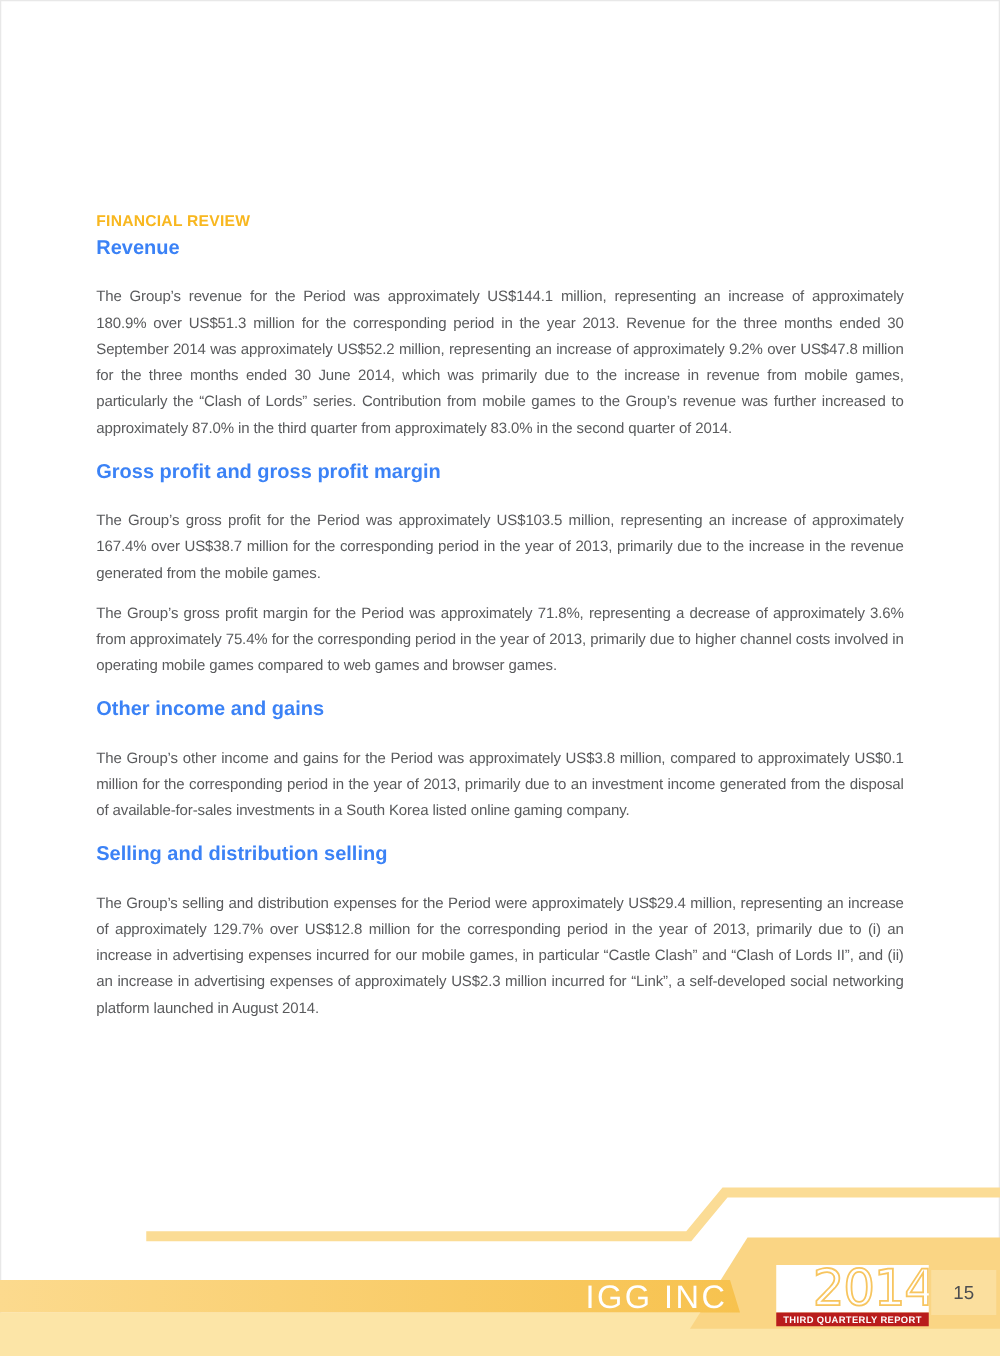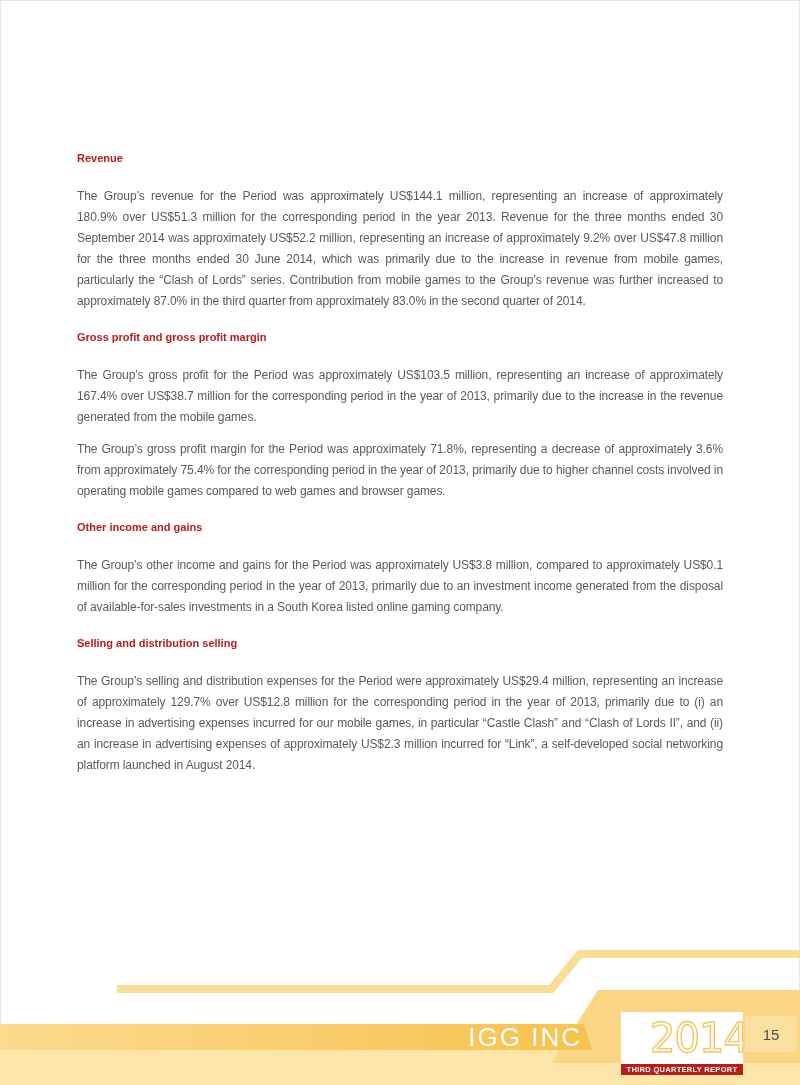--- a/index.html
+++ b/index.html
@@ -19,22 +19,22 @@
   }
   .h-main {
     font-size:13px; line-height:15px; font-weight:bold;
     color:#F8B71F; letter-spacing:0.2px;
   }
   .h-review {
     font-size:12.5px; line-height:14px; font-weight:bold;
     color:#F8B71F; margin-top:27px; letter-spacing:0.2px;
   }
   .h-section {
-    font-size:11px; line-height:14px; font-weight:bold;
-    color:#b91c1c;
+    font-size:16px; line-height:14px; font-weight:bold;
+    color:#3b82f6;
   }
   .h-revenue { margin-top:8px; }
   .h-gap { margin-top:18px; }
   .content p {
     font-size:12px; line-height:21px;
     color:#595A5C;
     text-align:justify;
     margin-top:21px;
     letter-spacing:-0.1px;
   }
@@ -49,21 +49,21 @@
     position:absolute; left:0; top:1026px; width:582px;
     text-align:right;
     font-size:26px; line-height:22px;
     color:#ffffff; letter-spacing:2px;
   }
   .logo-box {
     position:absolute; left:621px; top:1012px;
     width:122px; height:46px;
   }
   .logo-year {
-    height:52px; background:#ffffff;
+    height:38px; background:#ffffff;
     display:flex; align-items:center; justify-content:center;
     font-family:"DejaVu Sans", sans-serif;
     font-size:40px; font-weight:normal; line-height:35px;
     letter-spacing:-1px;
     color:#F7C55F;
     -webkit-text-fill-color: transparent;
     -webkit-text-stroke: 1.4px #F7C55F;
     overflow:hidden;
     padding-left:34px;
   }
@@ -81,20 +81,21 @@
     font-size:15px; color:#4d4e50;
   }
 </style>
 </head>
 <body>
 
 <div class="page">
 
   <div class="content">
 
+    <div class="h-review">FINANCIAL REVIEW</div>
 
     <div class="h-section h-revenue">Revenue</div>
     <p>The Group’s revenue for the Period was approximately US$144.1 million, representing an increase of approximately 180.9% over US$51.3 million for the corresponding period in the year 2013. Revenue for the three months ended 30 September 2014 was approximately US$52.2 million, representing an increase of approximately 9.2% over US$47.8 million for the three months ended 30 June 2014, which was primarily due to the increase in revenue from mobile games, particularly the “Clash of Lords” series. Contribution from mobile games to the Group’s revenue was further increased to approximately 87.0% in the third quarter from approximately 83.0% in the second quarter of 2014.</p>
 
     <div class="h-section h-gap">Gross profit and gross profit margin</div>
     <p>The Group’s gross profit for the Period was approximately US$103.5 million, representing an increase of approximately 167.4% over US$38.7 million for the corresponding period in the year of 2013, primarily due to the increase in the revenue generated from the mobile games.</p>
     <p>The Group’s gross profit margin for the Period was approximately 71.8%, representing a decrease of approximately 3.6% from approximately 75.4% for the corresponding period in the year of 2013, primarily due to higher channel costs involved in operating mobile games compared to web games and browser games.</p>
 
     <div class="h-section h-gap">Other income and gains</div>
     <p>The Group’s other income and gains for the Period was approximately US$3.8 million, compared to approximately US$0.1 million for the corresponding period in the year of 2013, primarily due to an investment income generated from the disposal of available-for-sales investments in a South Korea listed online gaming company.</p>

